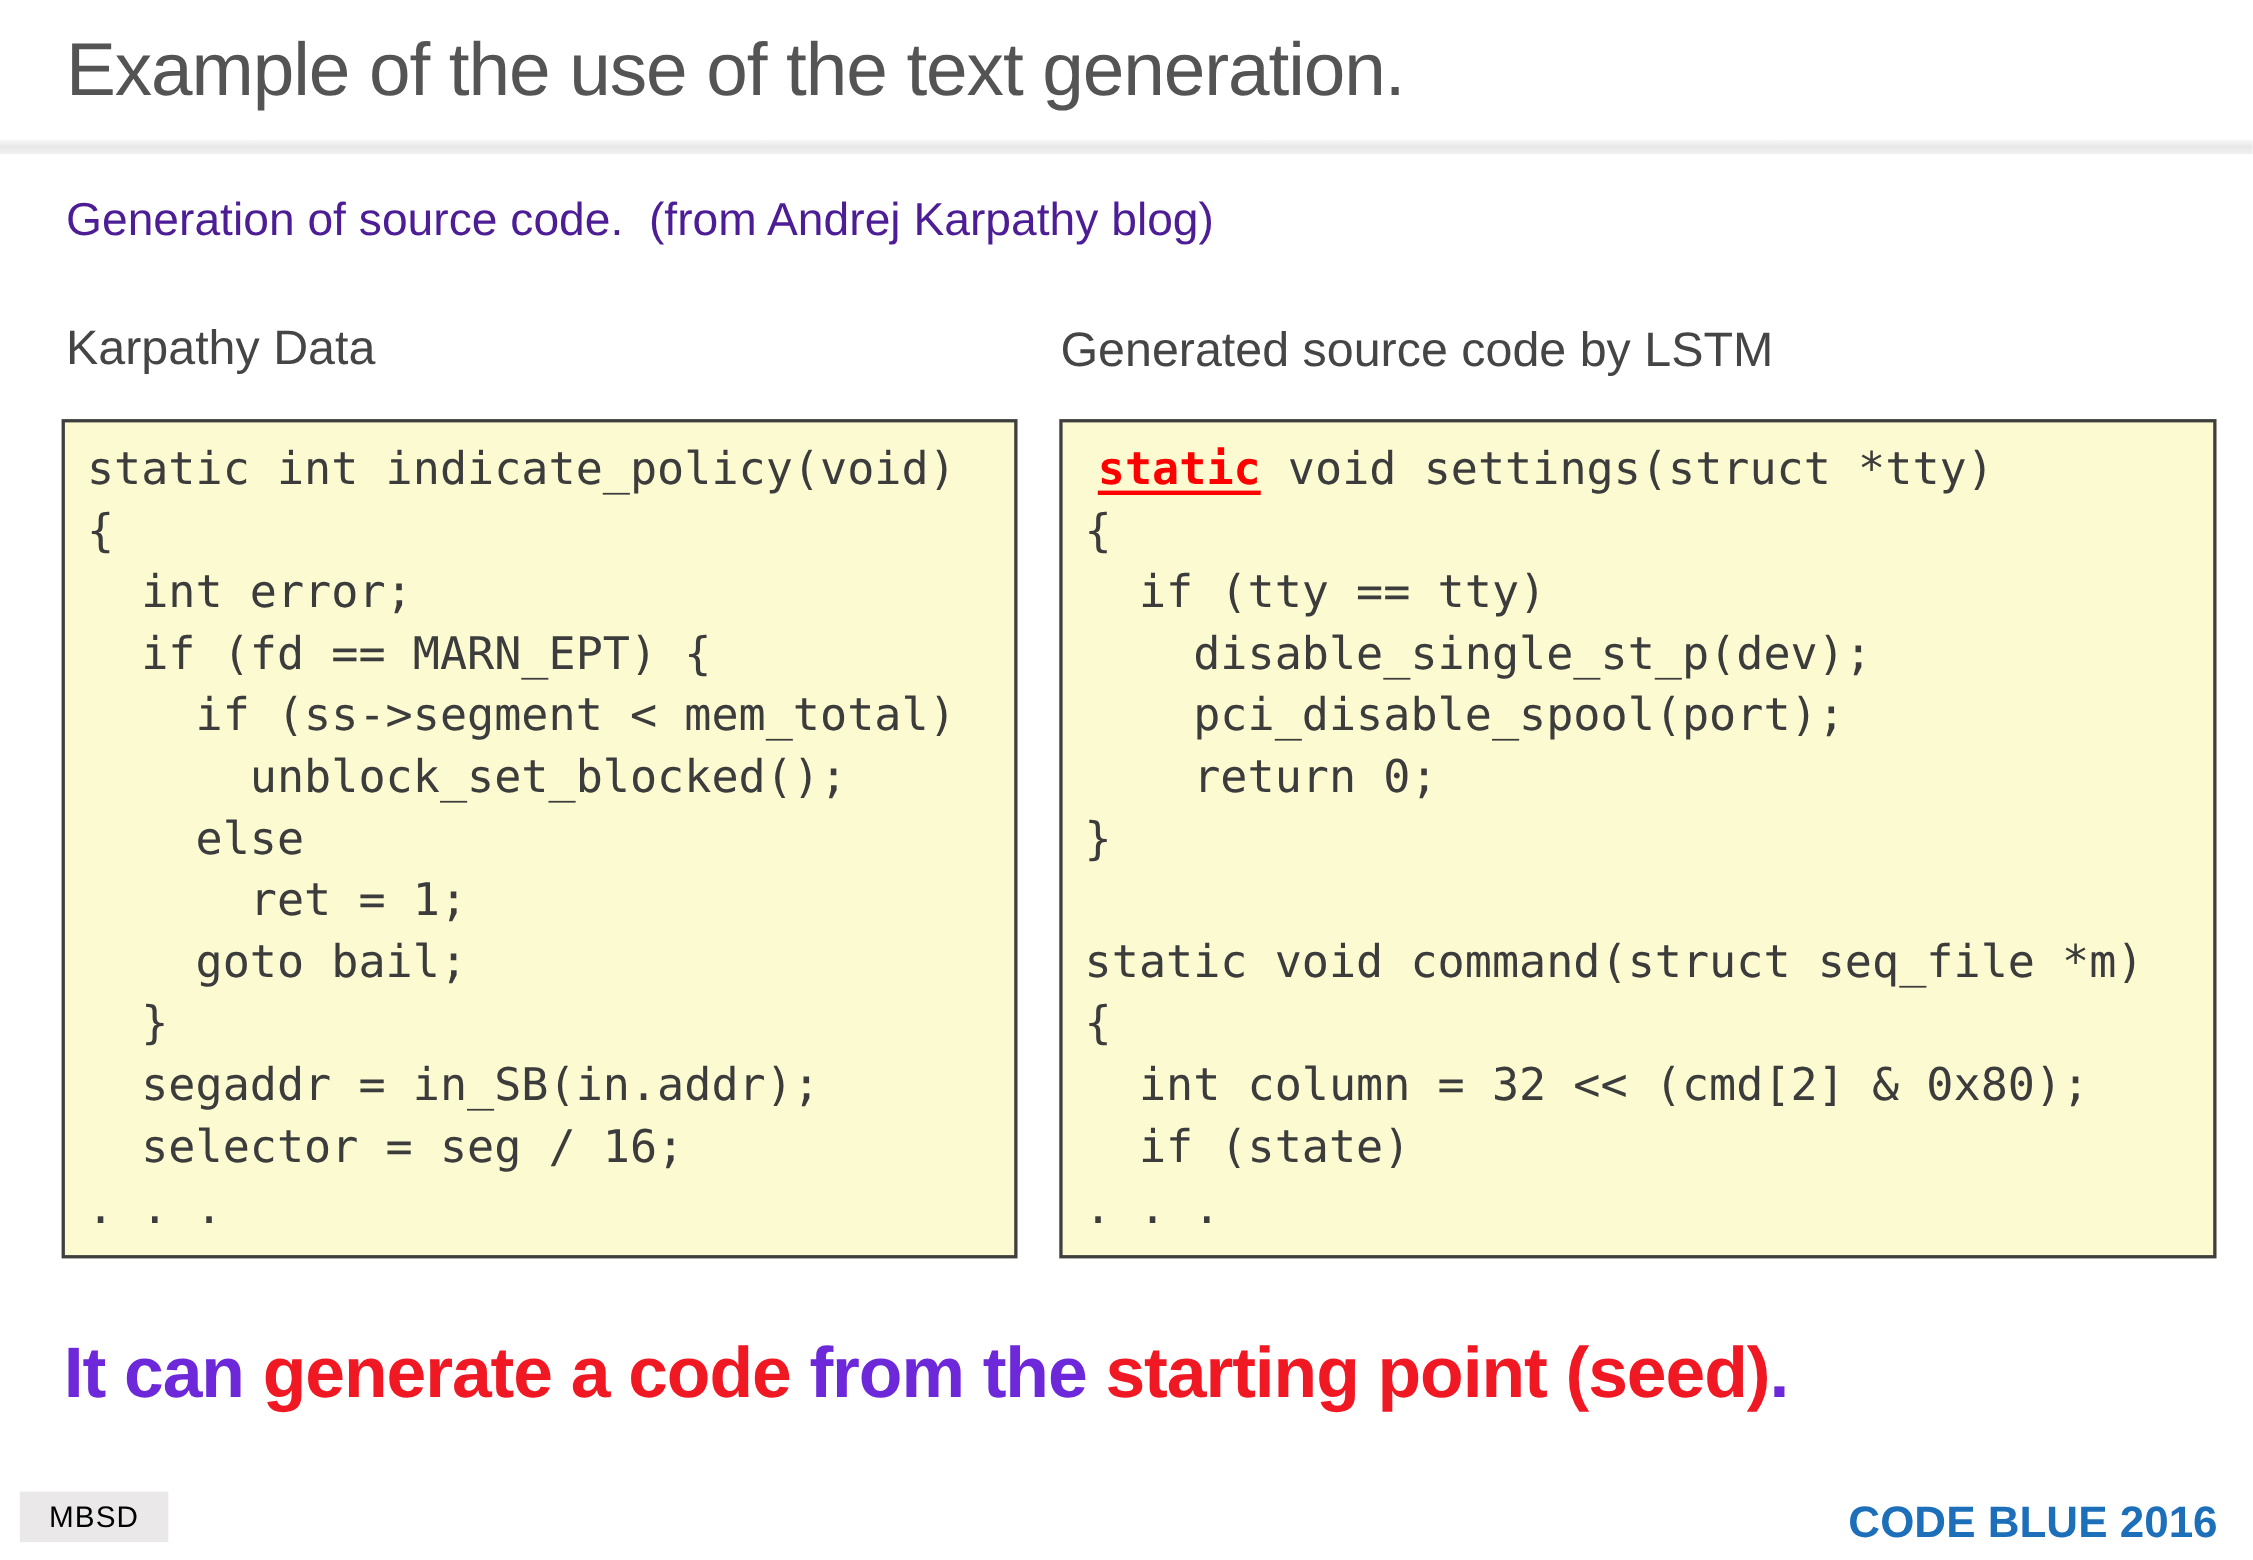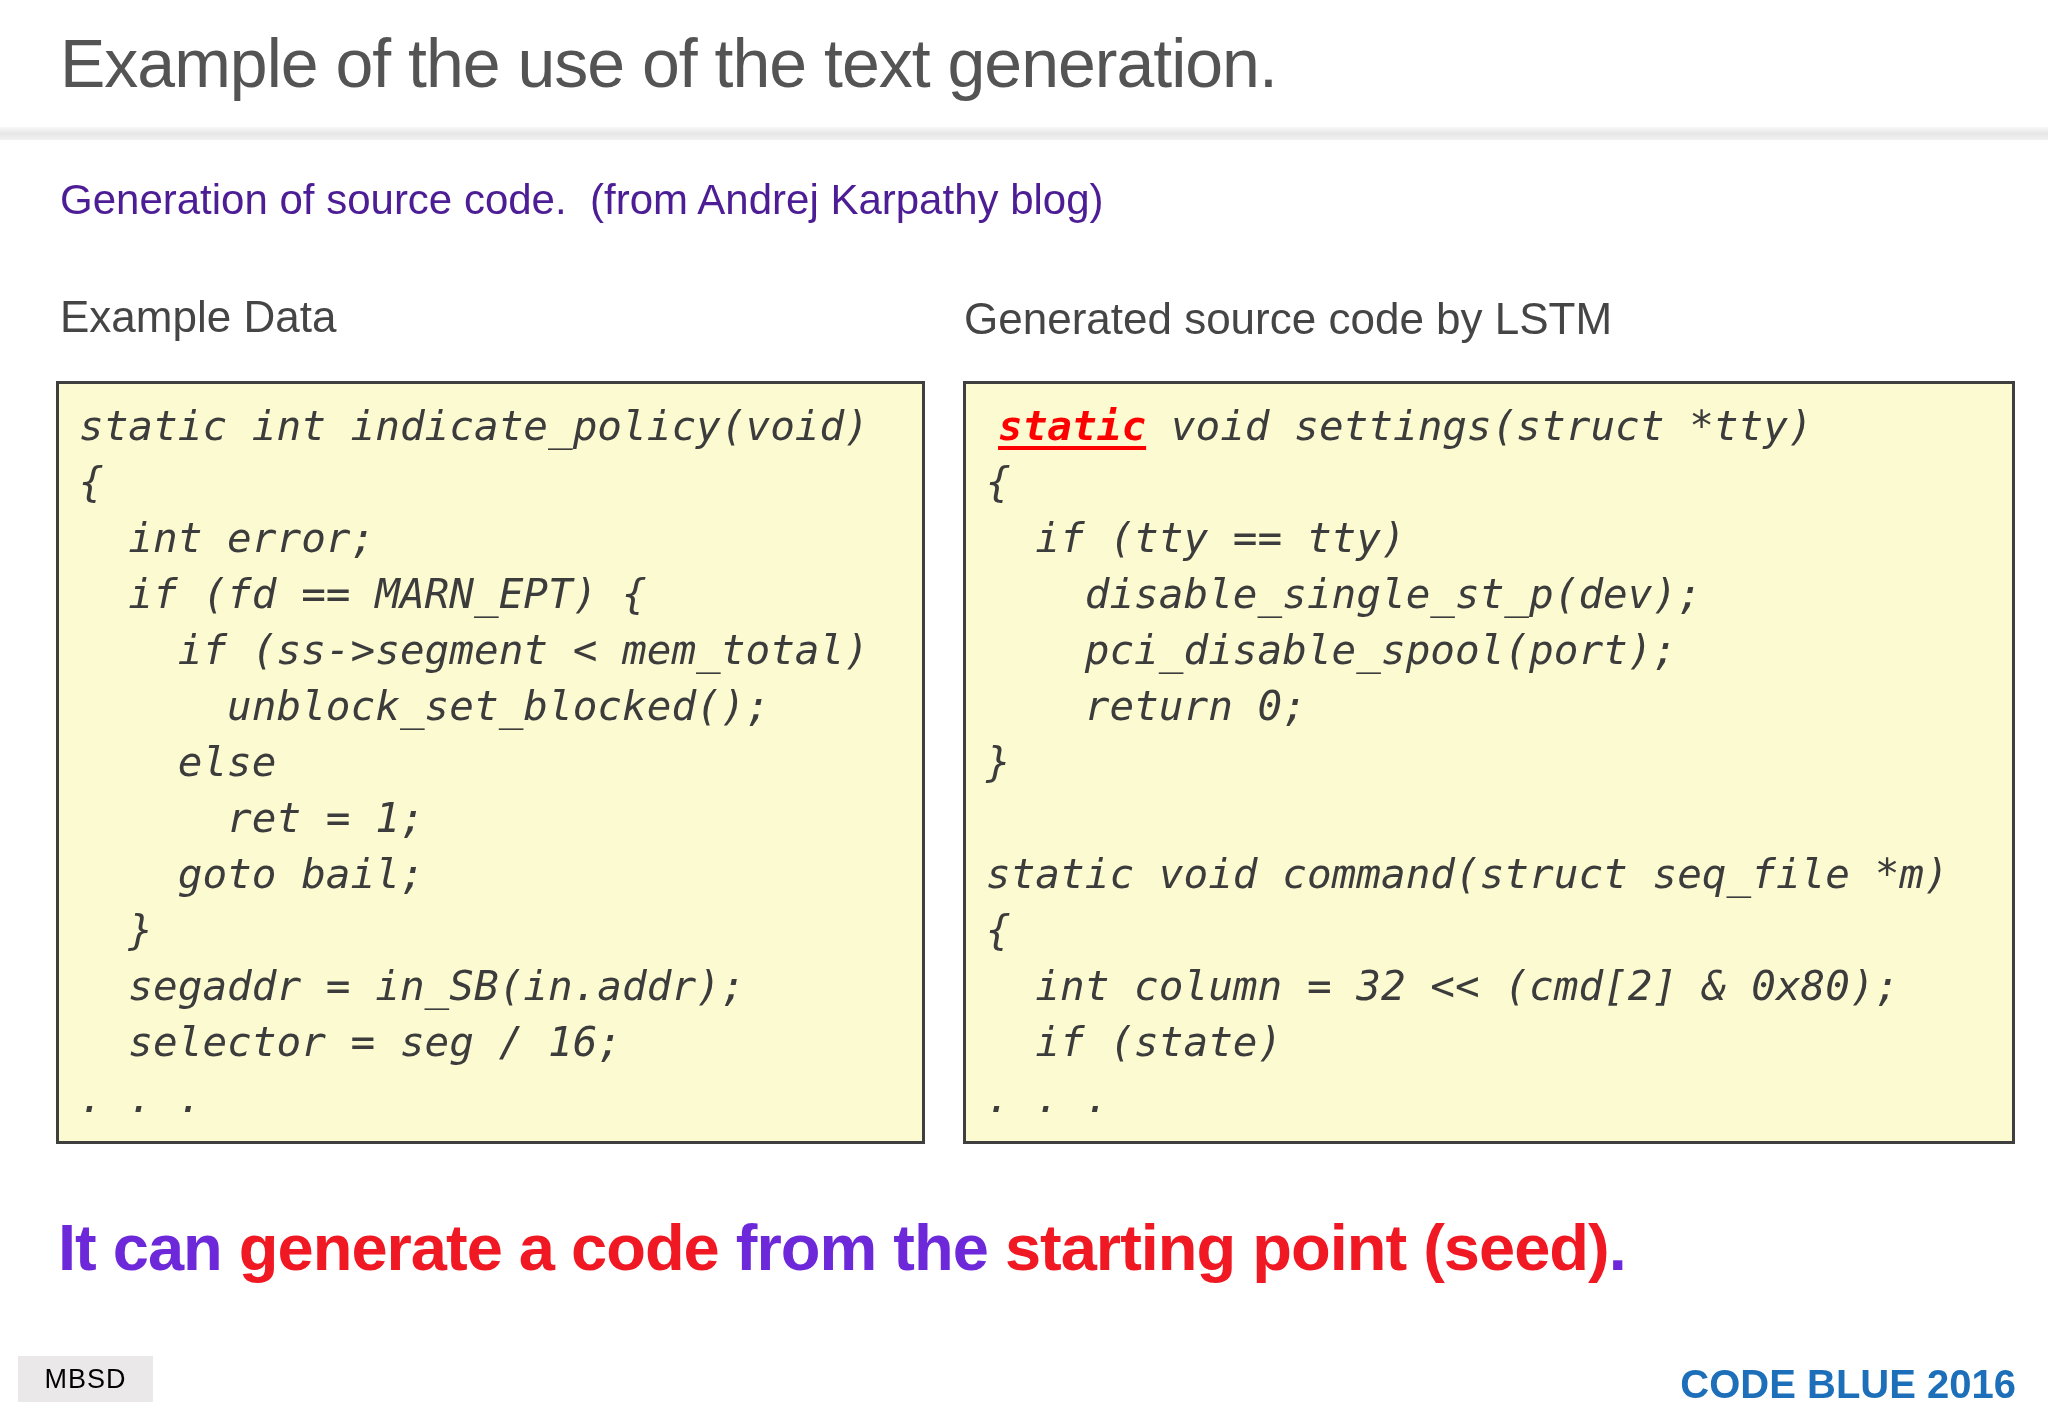--- a/index.html
+++ b/index.html
@@ -28,21 +28,20 @@
     position: absolute; font-size: 44px; color: #454545; white-space: nowrap;
   }
   .panel-heading.left  { left: 60px;  top: 292px; }
   .panel-heading.right { left: 964px; top: 294px; }
 
   .code-panel {
     position: absolute; top: 381px; height: 763px;
     background: var(--panel-bg, #FCFAD1);
     border: 3px solid var(--panel-border, #3f3f3f);
     box-sizing: border-box;
-    font-style: italic;
   }
   .code-panel.left  { left: 56px;  width: 869px; }
   .code-panel.right { left: 963px; width: 1052px; }
 
   .code {
     margin: 0; padding: 14px 8px 0 20px;
     font-family: "DejaVu Sans Mono", "Liberation Mono", monospace;
     font-size: 41px; line-height: 56px;
     color: #3c3c3c; white-space: pre;
   }
@@ -82,21 +81,21 @@
 <body>
 
 <div class="slide">
 
   <div class="title">Example of the use of the text generation.</div>
 
   <div class="divider"></div>
 
   <div class="subtitle">Generation of source code.  (from Andrej Karpathy blog)</div>
 
-  <div class="panel-heading left">Example Data</div>
+  <div class="panel-heading left">Karpathy Data</div>
   <div class="panel-heading right">Generated source code by LSTM</div>
 
   <div class="code-panel left">
     <pre class="code"><div class="code-line"><span>static int indicate_policy(void)</span></div><div class="code-line"><span>{</span></div><div class="code-line"><span>  int error;</span></div><div class="code-line"><span>  if (fd == MARN_EPT) {</span></div><div class="code-line"><span>    if (ss-&gt;segment &lt; mem_total)</span></div><div class="code-line"><span>      unblock_set_blocked();</span></div><div class="code-line"><span>    else</span></div><div class="code-line"><span>      ret = 1;</span></div><div class="code-line"><span>    goto bail;</span></div><div class="code-line"><span>  }</span></div><div class="code-line"><span>  segaddr = in_SB(in.addr);</span></div><div class="code-line"><span>  selector = seg / 16;</span></div><div class="code-line"><span>. . .</span></div></pre>
   </div>
 
   <div class="code-panel right">
     <pre class="code"><div class="code-line"><span class="seg-seed">static</span><span> void settings(struct *tty)</span></div><div class="code-line"><span>{</span></div><div class="code-line"><span>  if (tty == tty)</span></div><div class="code-line"><span>    disable_single_st_p(dev);</span></div><div class="code-line"><span>    pci_disable_spool(port);</span></div><div class="code-line"><span>    return 0;</span></div><div class="code-line"><span>}</span></div><div class="code-line">&nbsp;</div><div class="code-line"><span>static void command(struct seq_file *m)</span></div><div class="code-line"><span>{</span></div><div class="code-line"><span>  int column = 32 &lt;&lt; (cmd[2] &amp; 0x80);</span></div><div class="code-line"><span>  if (state)</span></div><div class="code-line"><span>. . .</span></div></pre>
   </div>
 

